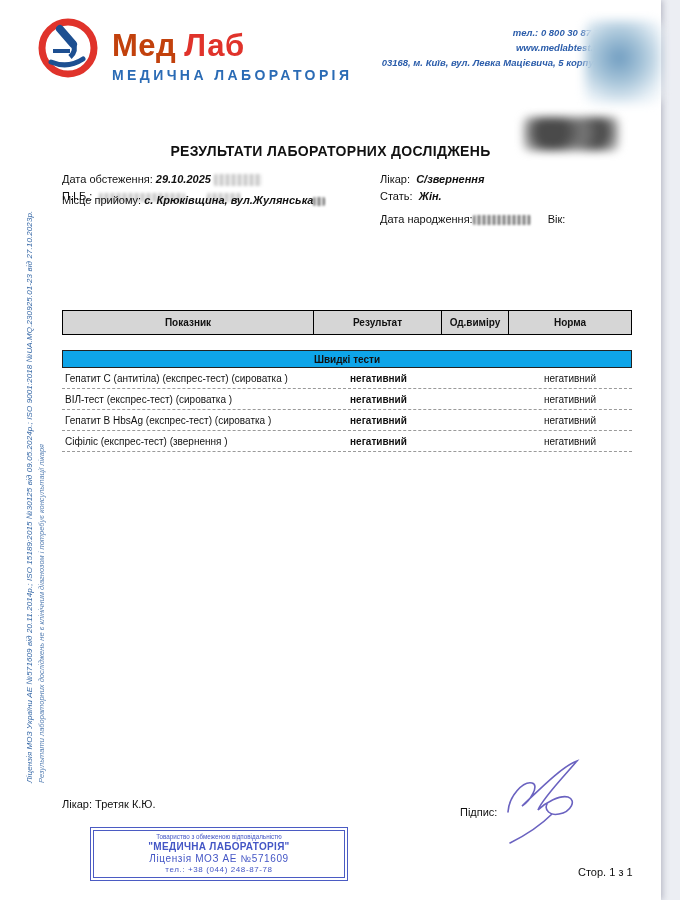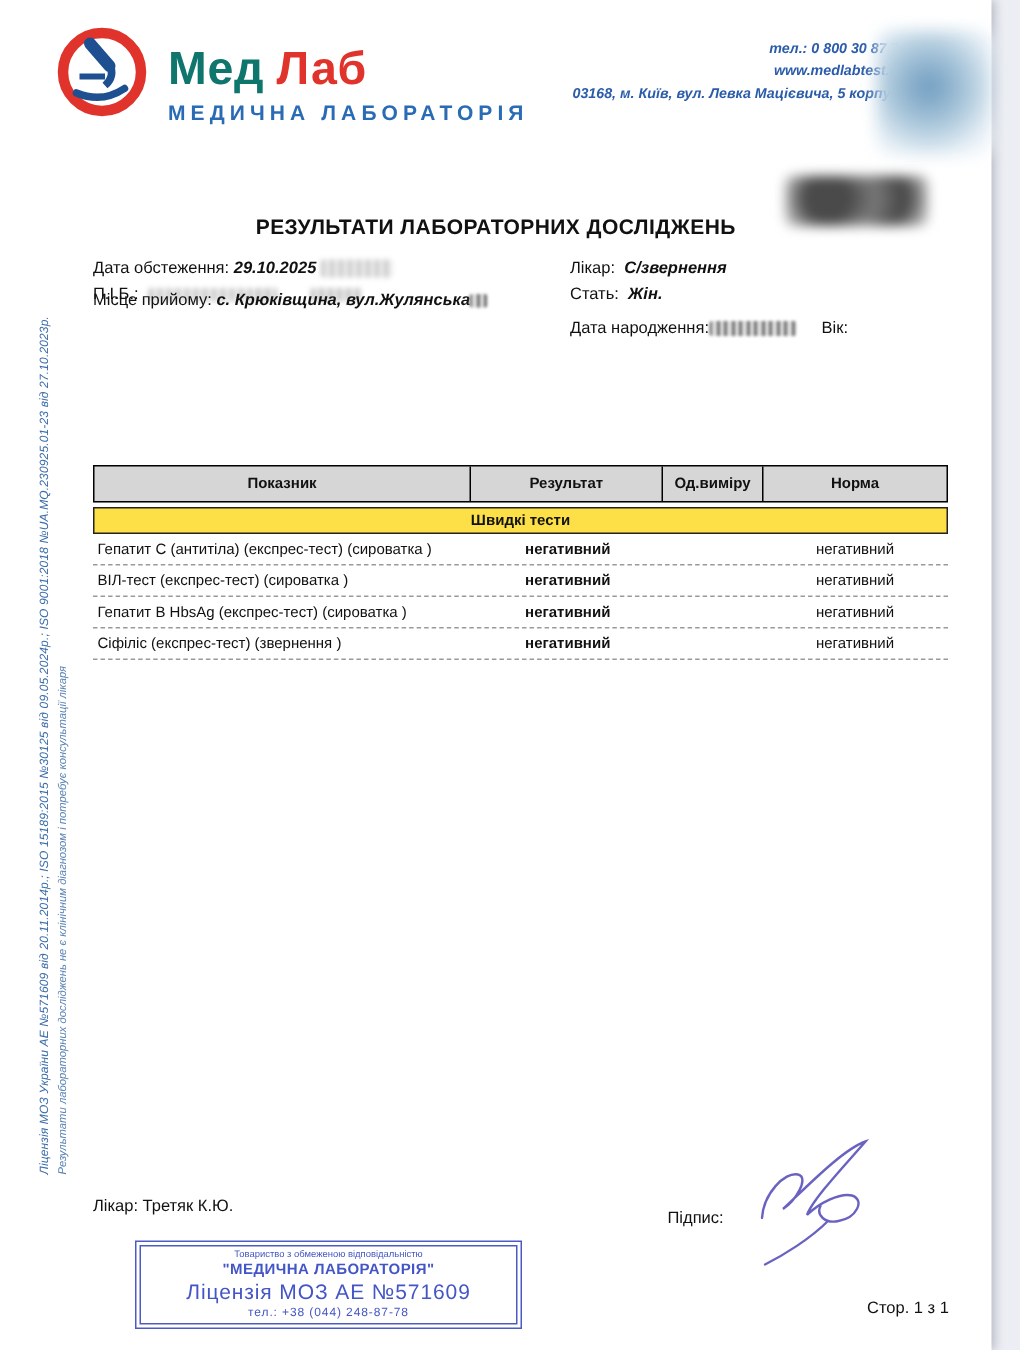--- a/index.html
+++ b/index.html
@@ -20,21 +20,21 @@
     font-style:italic;color:#3a6ba8;
     transform:rotate(-90deg);transform-origin:0 0;
   }
   #side-license{left:25px;top:783px;font-size:8px;letter-spacing:.1px;}
   #side-disclaimer{left:37px;top:783px;font-size:7.5px;color:#5b83b5;}
   
   .logo-wrap{position:absolute;left:38px;top:18px;display:flex;align-items:flex-start;}
   .logo-icon{width:60px;height:60px;}
   .brand-block{margin-left:14px;padding-top:12px;}
   .brand-line{font-size:31px;font-weight:bold;letter-spacing:.5px;line-height:1;}
-  .brand-blue{color:#0f766e;}
+  .brand-blue{color:#c2410c;}
   .brand-red{color:#e0332b;margin-left:8px;margin-top:19px;}
   .brand-sub{margin-top:6px;font-size:14px;font-weight:bold;color:#2a6bb5;letter-spacing:3.4px;}
   .contact{
     position:absolute;right:62px;top:25px;text-align:right;
     font-size:9.5px;font-weight:bold;font-style:italic;color:#2a5caa;line-height:15px;
   }
   .blur-qr{
     position:absolute;left:584px;top:20px;width:78px;height:84px;
     background:radial-gradient(circle at 45% 45%, #6f9cc0 0%, #a9c6da 40%, #e9f1f7 75%, #ffffff 100%);
     filter:blur(5px);border-radius:10px;
@@ -57,41 +57,41 @@
   .blur-strip{display:inline-block;vertical-align:middle;border-radius:2px;}
   .blur-light{background:repeating-linear-gradient(90deg,#c6c6c6 0 3px,#eeeeee 3px 6px);filter:blur(1.6px);}
   .blur-dark{background:repeating-linear-gradient(90deg,#6f6f6f 0 2px,#dddddd 2px 5px);filter:blur(1.2px);}
   
   .tbl{position:absolute;left:62px;top:310px;width:570px;font-size:10px;}
   .tbl-head{display:flex;border:1.5px solid #000;background:#d6d6d6;font-weight:bold;text-align:center;}
   .tbl-head>div{padding:6px 0;border-right:1px solid #000;}
   .tbl-head>div:last-child{border-right:none;}
   .c1{width:250px;} .c2{width:127px;} .c3{width:66px;} .c4{width:127px;flex:1;}
   .tbl-section{
-    margin-top:3px;border:1px solid #222;background:#fde047;
+    margin-top:15px;border:1px solid #222;background:#0ea5e9;
     text-align:center;font-weight:bold;padding:2.5px 0;
   }
   .tbl-row{display:flex;align-items:center;height:20px;border-bottom:1px dashed #9a9a9a;}
   .tbl-row .name{width:250px;padding-left:3px;}
   .tbl-row .res{width:127px;text-align:center;font-weight:bold;}
   .tbl-row .unit{width:66px;}
   .tbl-row .norm{width:127px;flex:1;text-align:center;}
   
   .doctor-line{position:absolute;left:62px;top:798px;font-size:11px;}
-  .sign-label{position:absolute;left:445px;top:806px;font-size:11px;}
+  .sign-label{position:absolute;left:460px;top:806px;font-size:11px;}
   .signature{position:absolute;left:478px;top:752px;}
   .stamp{
     position:absolute;left:90px;top:827px;width:252px;
     border:1px solid #4253c0;padding:2px;color:#3a4dc2;opacity:.95;
   }
   .stamp-inner{border:1px solid #4253c0;text-align:center;padding:2px 0 3px;}
   .stamp-l1{font-size:6.3px;}
   .stamp-l2{font-size:10px;font-weight:bold;letter-spacing:.3px;margin-top:1px;}
   .stamp-l3{font-size:8.6px;font-weight:bold;margin-top:1px;}
-  .stamp-l4{font-size:14px;margin-top:1px;letter-spacing:.6px;}
+  .stamp-l4{font-size:10px;margin-top:1px;letter-spacing:.6px;}
   .stamp-l5{font-size:8px;margin-top:1px;letter-spacing:.6px;}
   .page-num{position:absolute;left:578px;top:866px;font-size:11px;}
 </style>
 </head>
 <body>
 
 <div class="paper">
 
   <div id="side-license" class="side-text">Ліцензія МОЗ України АЕ №571609 від 20.11.2014р.; ISO 15189:2015 №30125 від 09.05.2024р.; ISO 9001:2018 №UA.MQ.230925.01-23 від 27.10.2023р.</div>
   <div id="side-disclaimer" class="side-text">Результати лабораторних досліджень не є клінічним діагнозом і потребує консультації лікаря</div>

